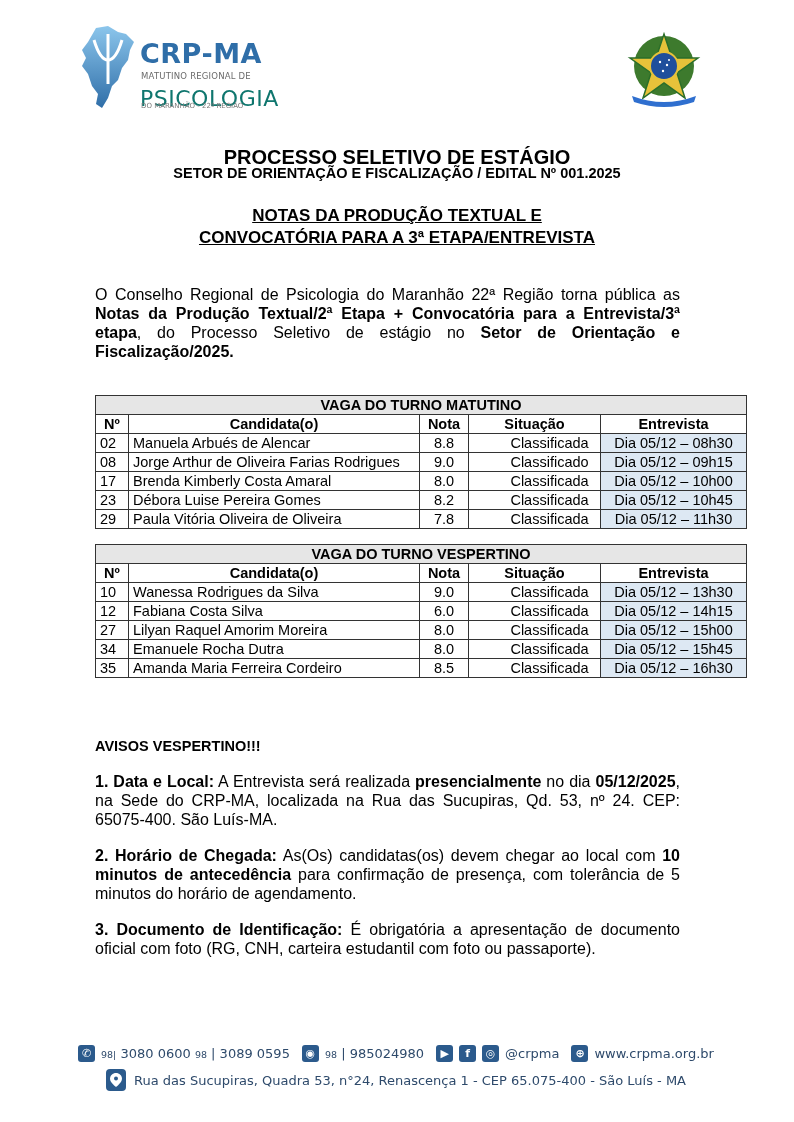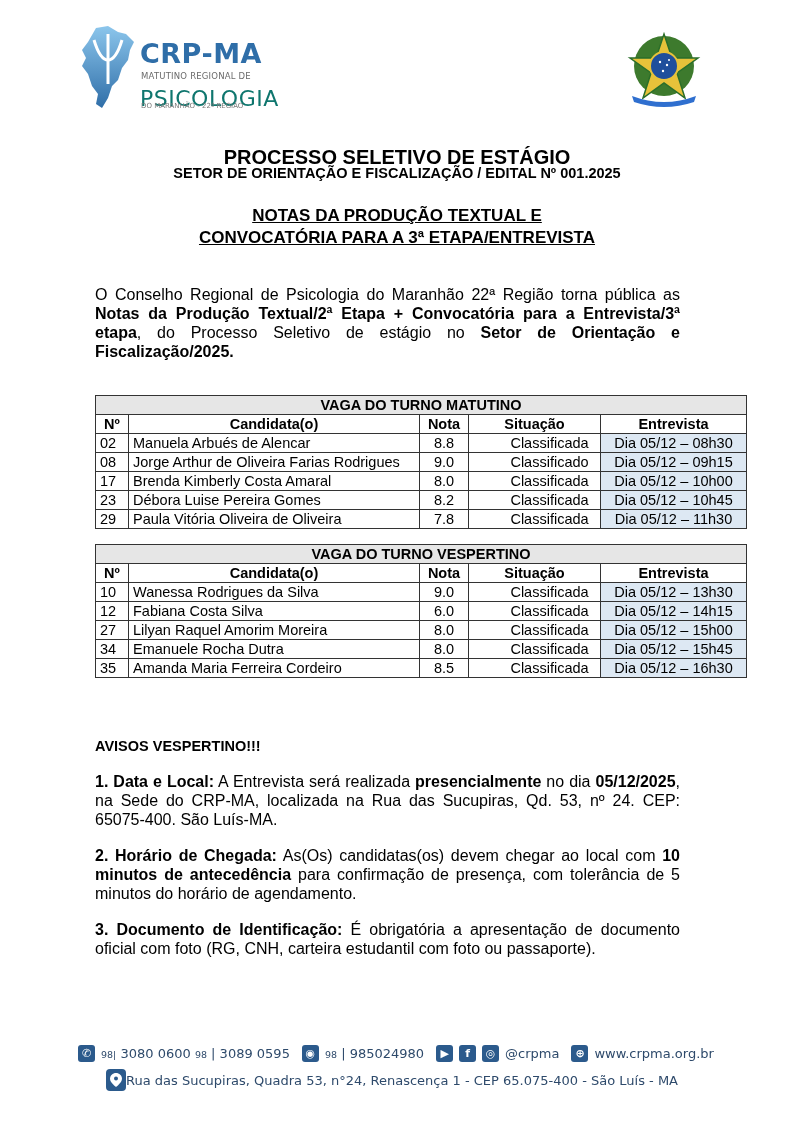--- a/index.html
+++ b/index.html
@@ -36,21 +36,21 @@
   .tab2 { top: 544px; }
 
   .avisos-title { left: 95px; top: 738px; font-size: 14.5px; font-weight: bold; }
   .av1 { top: 772px; }
   .av2 { top: 846px; }
   .av3 { top: 920px; }
   b { font-weight: bold; }
 
   
   .foot1 { left: 78px; top: 1042px; height: 22px; display: flex; align-items: center; gap: 6px; font-family: "DejaVu Sans", sans-serif; color: #2e4a6b; font-size: 13px; }
-  .foot2 { left: 106px; top: 1068px; height: 24px; display: flex; align-items: center; font-family: "DejaVu Sans", sans-serif; color: #2e4a6b; font-size: 13px; }
+  .foot2 { left: 106px; top: 1068px; height: 24px; display: flex; align-items: center; gap: 8px; font-family: "DejaVu Sans", sans-serif; color: #2e4a6b; font-size: 13px; }
   .ico { width: 17px; height: 17px; background: #2b5a8c; border-radius: 3px; color: #fff; display: inline-flex; align-items: center; justify-content: center; font-size: 11px; font-weight: bold; flex: none; }
   .ico.big { width: 20px; height: 22px; border-radius: 4px; }
   .small { font-size: 9.5px; }
 </style>
 </head>
 <body>
 
 <div class="abs logo-left">
   <svg class="logo-mark" viewBox="0 0 58 86">
     <defs>

